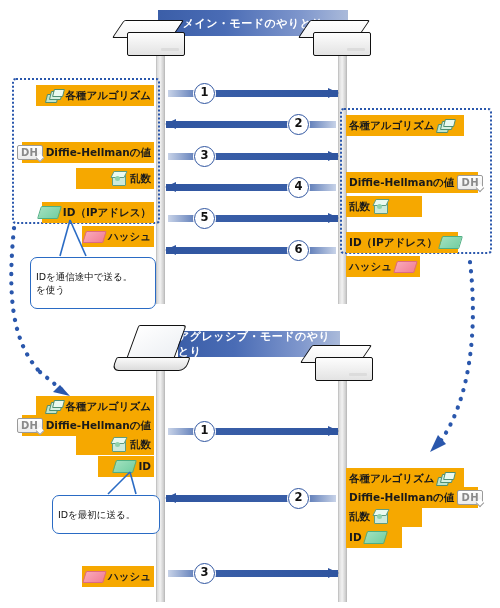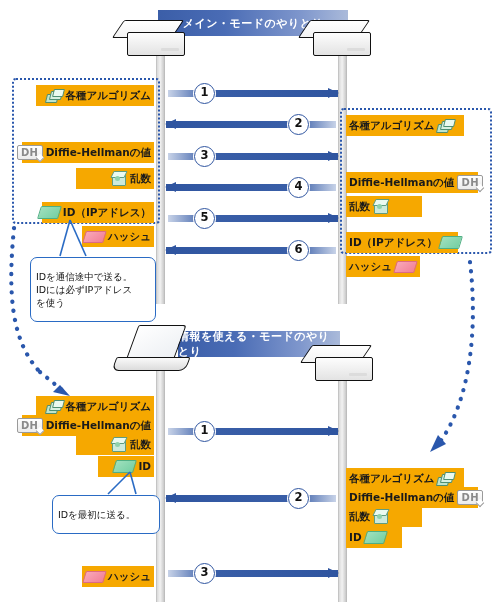--- a/index.html
+++ b/index.html
@@ -289,29 +289,28 @@
     <div class="num" style="left:26px;">5</div>
   </div>
   <div class="msg l" style="left:166px;top:245px;width:170px;">
     <div class="shaft"></div>
       <div class="head"></div>
     <div class="num" style="left:122px;">6</div>
   </div>
 
   <div class="callout" style="left:30px;top:257px;width:114px;">
     <span class="ln">IDを通信途中で送る。</span>
-    <span class="ln">IDには必ずIPアドレス</span>
     <span class="ln">を使う</span>
   </div>
 
   <div class="lifeline" style="left:156px;top:370px;height:232px;"></div>
   <div class="lifeline" style="left:338px;top:370px;height:232px;"></div>
 
   <div class="banner" style="left:178px;top:331px;width:162px;">
-    <span>情報を使える・モードのやりとり</span>
+    <span>アグレッシブ・モードのやりとり</span>
   </div>
 
   <div class="device" style="left:114px;top:325px;width:78px;height:50px;">
     <div class="lap-screen"></div>
       <div class="lap-base"></div>
   </div>
   <div class="device" style="left:306px;top:345px;width:70px;height:40px;">
     <div class="srv-top"></div>
       <div class="srv-body"></div>
   </div>

